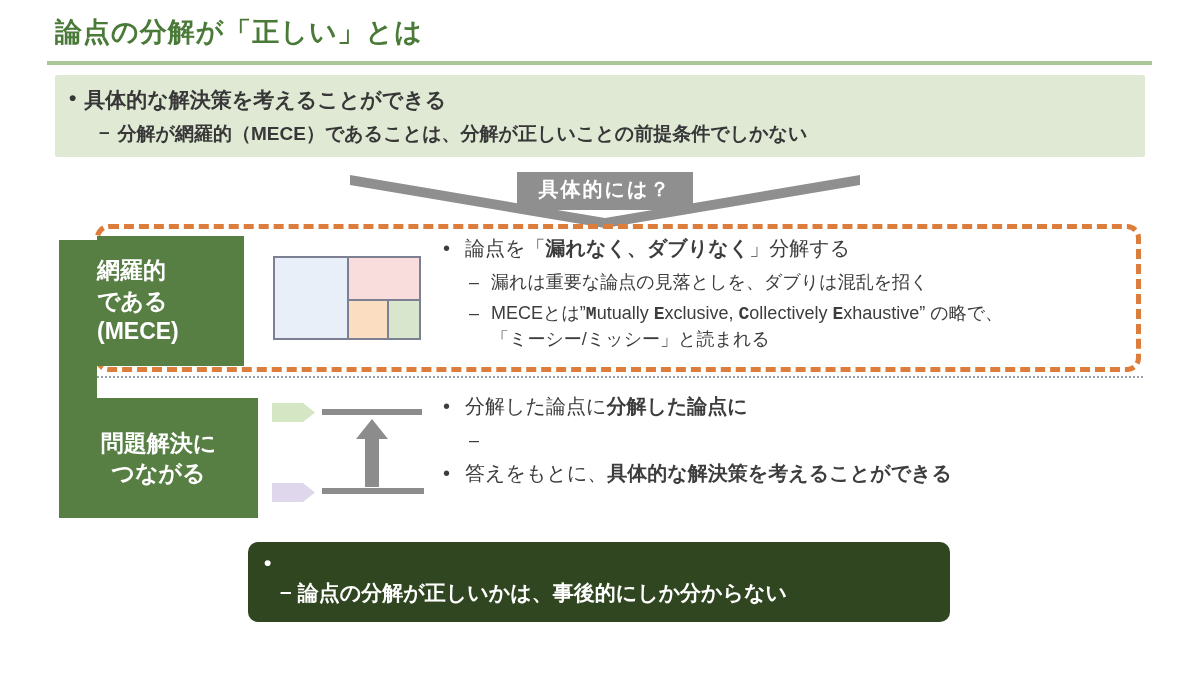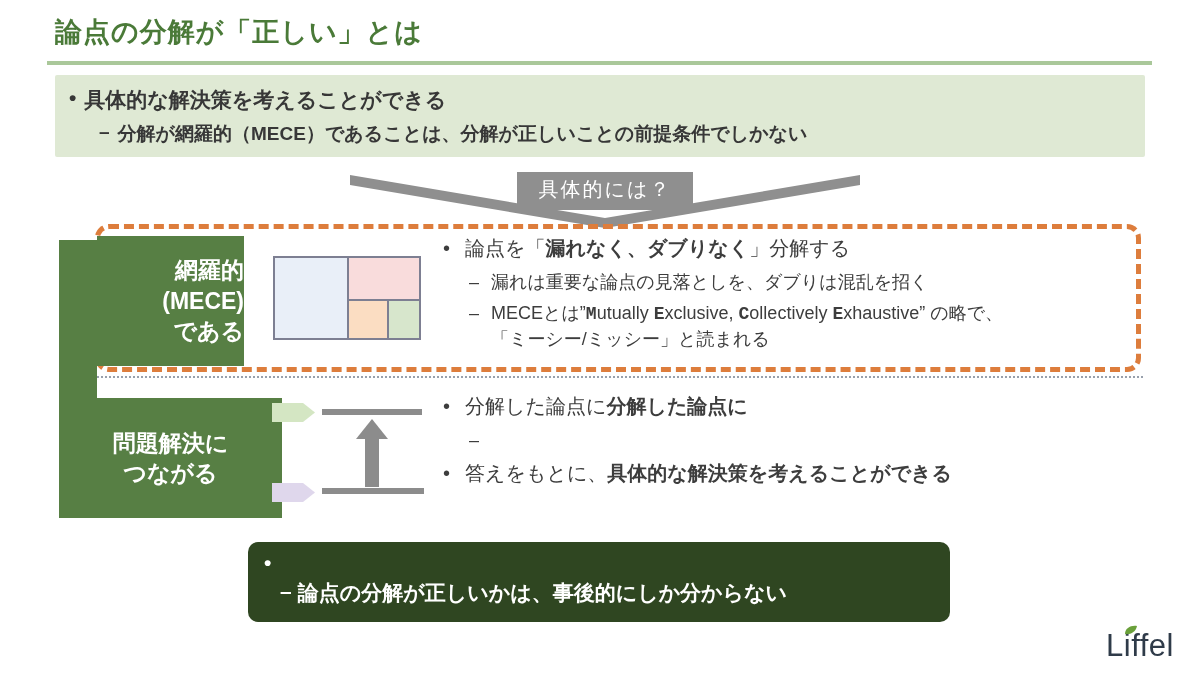--- a/index.html
+++ b/index.html
@@ -13,31 +13,31 @@
   #title-underline{left:47px;top:61px;width:1105px;height:4px;background:#aac89a;}
   
   #summary-panel{left:55px;top:75px;width:1090px;height:82px;background:#dfe9d4;border-radius:2px;}
   .panel-line{display:flex;color:#373737;font-weight:bold;}
   #summary-line1{margin:11px 0 0 14px;font-size:21px;}
   #summary-line2{margin:7px 0 0 44px;font-size:19px;}
   .mk{flex:0 0 auto;margin-right:8px;}
   
   #connector-svg{left:345px;top:165px;}
   #connector-label{left:455px;top:176px;width:300px;text-align:center;color:#ffffff;
-    font-size:20px;font-weight:normal;letter-spacing:2px;}
+    font-size:20px;font-weight:bold;letter-spacing:2px;}
   
   #mece-dashed-box{left:95px;top:224px;width:1046px;height:148px;border:5px dashed #dd7d3c;
     border-radius:14px;box-sizing:border-box;}
   #row-divider{left:97px;top:376px;width:1046px;border-top:2px dotted #98a0ac;}
   
   .greenfill{background:#577f44;}
   #left-bar{left:59px;top:240px;width:38px;height:278px;}
   #label-mece{left:97px;top:236px;width:147px;height:130px;display:flex;flex-direction:column;
-    justify-content:center;text-align:right;color:#fff;font-weight:bold;font-size:23px;line-height:1.32;}
-  #label-problem{left:59px;top:398px;width:223px;height:120px;display:flex;flex-direction:column;
+    justify-content:center;text-align:left;color:#fff;font-weight:bold;font-size:23px;line-height:1.32;}
+  #label-problem{left:59px;top:398px;width:199px;height:120px;display:flex;flex-direction:column;
     justify-content:center;text-align:center;color:#fff;font-weight:bold;font-size:23px;line-height:1.32;}
   
   #mece-diagram{left:273px;top:256px;width:148px;height:84px;border:2px solid #7d7f92;box-sizing:border-box;}
   #mece-diagram .cell{position:absolute;box-sizing:border-box;}
   #cell-blue{left:0;top:0;width:74px;height:80px;background:#e9eff8;border-right:2px solid #7d7f92;}
   #cell-pink{left:74px;top:0;width:70px;height:43px;background:#f9dcdc;border-bottom:2px solid #7d7f92;}
   #cell-peach{left:74px;top:43px;width:40px;height:37px;background:#fbddc2;border-right:2px solid #7d7f92;}
   #cell-green{left:114px;top:43px;width:30px;height:37px;background:#d7e6cc;}
   
   .bullets{display:flex;flex-direction:column;gap:6px;width:700px;}
@@ -87,22 +87,22 @@
   </svg>
   <div class="abs" id="connector-label">具体的には？</div>
 
   <div class="abs" id="mece-dashed-box"></div>
   <div class="abs" id="row-divider"></div>
 
   <div class="abs greenfill" id="left-bar"></div>
 
   <div class="abs greenfill" id="label-mece">
     <span>網羅的</span>
+    <span>である</span>
     <span>(MECE)</span>
-    <span>である</span>
   </div>
 
   <div class="abs greenfill" id="label-problem">
     <span>問題解決に</span>
     <span>つながる</span>
   </div>
 
   <div class="abs" id="mece-diagram">
     <div class="cell" id="cell-blue"></div>
     <div class="cell" id="cell-pink"></div>
@@ -152,20 +152,14 @@
   <div class="abs" id="footer-box">
     <div id="footer-line1">
       <span class="mk">•</span>
     </div>
     <div id="footer-line2">
       <span class="mk">–</span>
       <span>論点の分解が正しいかは、事後的にしか分からない</span>
     </div>
   </div>
 
-  <div class="abs" id="logo">
-    <span id="logo-text">Liffel</span>
-    <svg id="logo-leaf" width="16" height="12" viewBox="0 0 16 12">
-      <path d="M2,10 C2,4 8,1 14,2 C13,8 7,11 2,10 Z" fill="#6aa03a"></path>
-    </svg>
-  </div>
 
 </div>
 
 </body></html>

